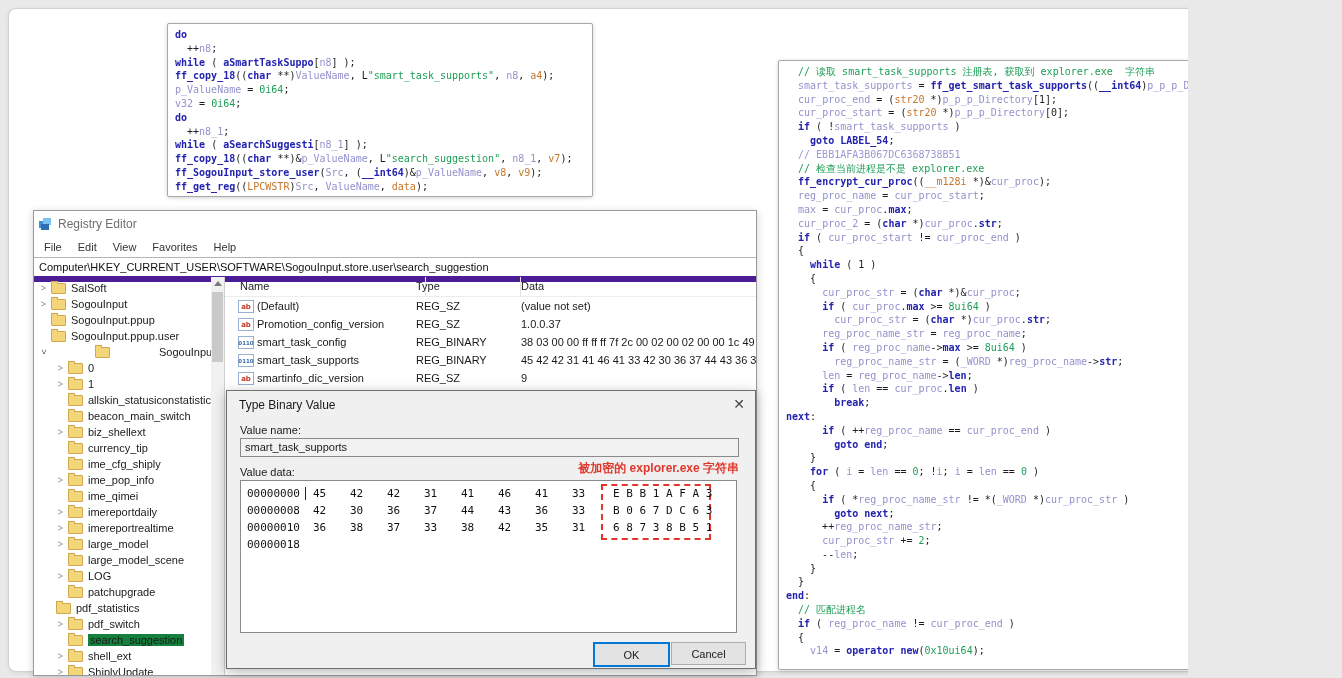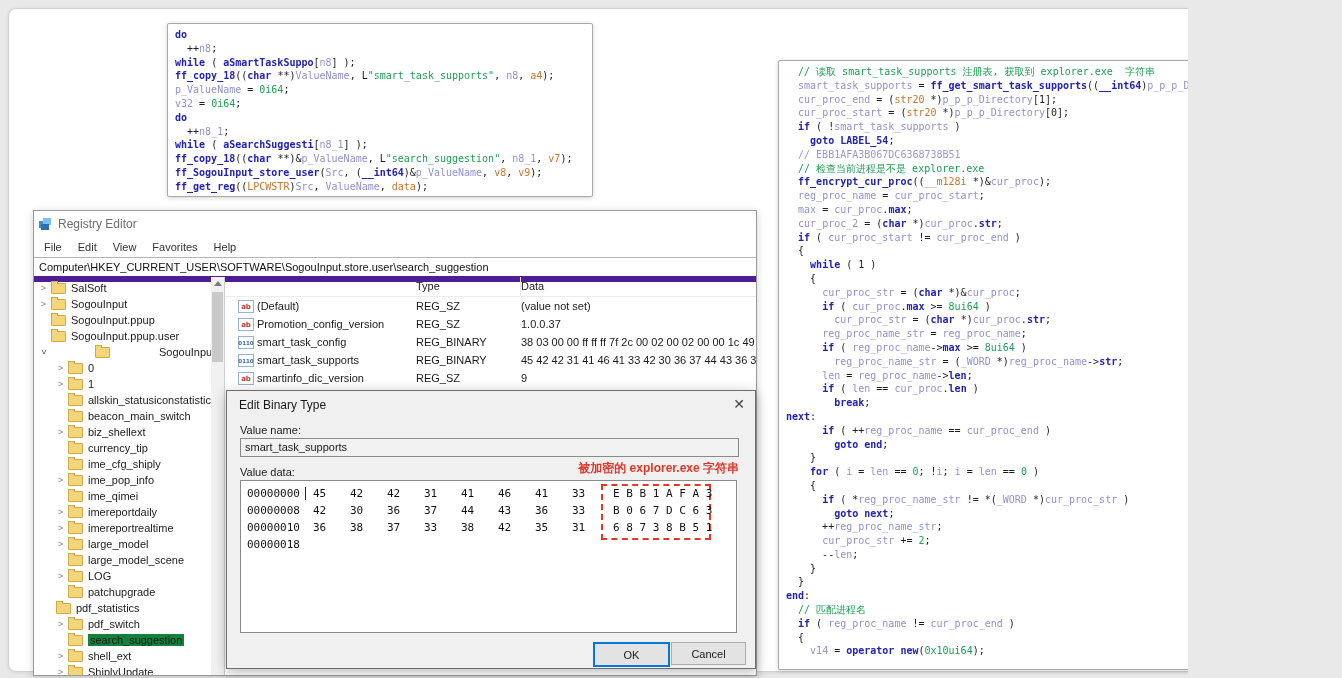--- a/index.html
+++ b/index.html
@@ -246,20 +246,21 @@
               <span class="folder"></span>
               <span class="tlabel">ShiplyUpdate</span>
             </div>
           </div>
         <div class="vscroll">
           <span class="uparr"></span>
           <div class="thumb"></div>
         </div>
         <div class="list">
           <div class="lheader" id="lheader">
+              <div class="hcell hc0">Name</div>
               <div class="hcell hc1">Type</div>
               <div class="hcell hc2">Data</div>
             </div>
           <div id="lrows">
               <div class="lrow">
                 <span class="ric sz">ab</span>
                 <span class="cell cname">(Default)</span>
                 <span class="cell ctype">REG_SZ</span>
                 <span class="cell cdata">(value not set)</span>
               </div>
@@ -286,21 +287,21 @@
                 <span class="cell cname">smartinfo_dic_version</span>
                 <span class="cell ctype">REG_SZ</span>
                 <span class="cell cdata">9</span>
               </div>
             </div>
         </div>
       </div>
     </div>
 
     <div class="dialog">
-      <div class="dtitle">Edit Binary Type</div>
+      <div class="dtitle">Type Binary Value</div>
       <div class="dclose">✕</div>
       <div class="dlabel" style="left:13px;top:33px;">Value name:</div>
       <div class="dinput">smart_task_supports</div>
       <div class="dlabel" style="left:13px;top:75px;">Value data:</div>
       <div class="annot">被加密的 explorer.exe 字符串</div>
       <div class="hexbox" id="hexbox">
         <div class="redbox"></div>
       <div class="hrow">
             <span class="haddr">00000000</span>
             <span class="hbyte" style="left: 66px;">45</span>

